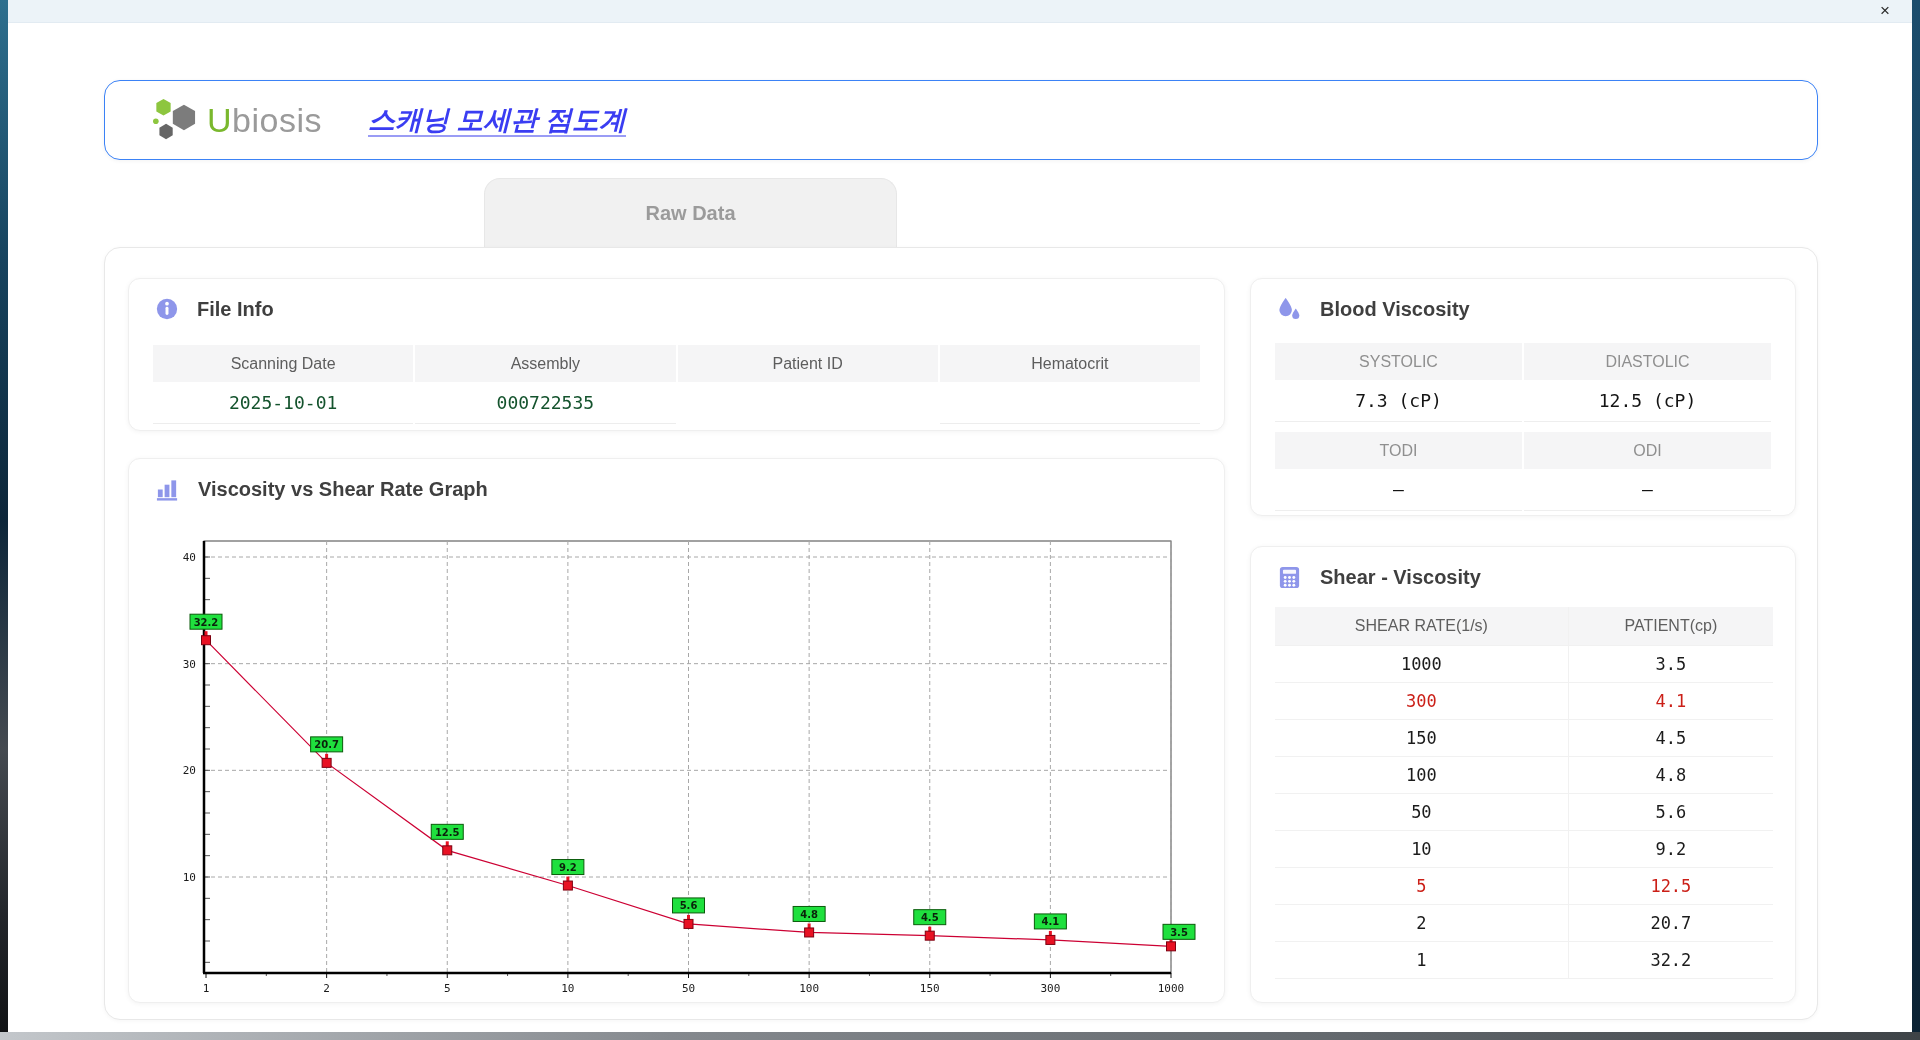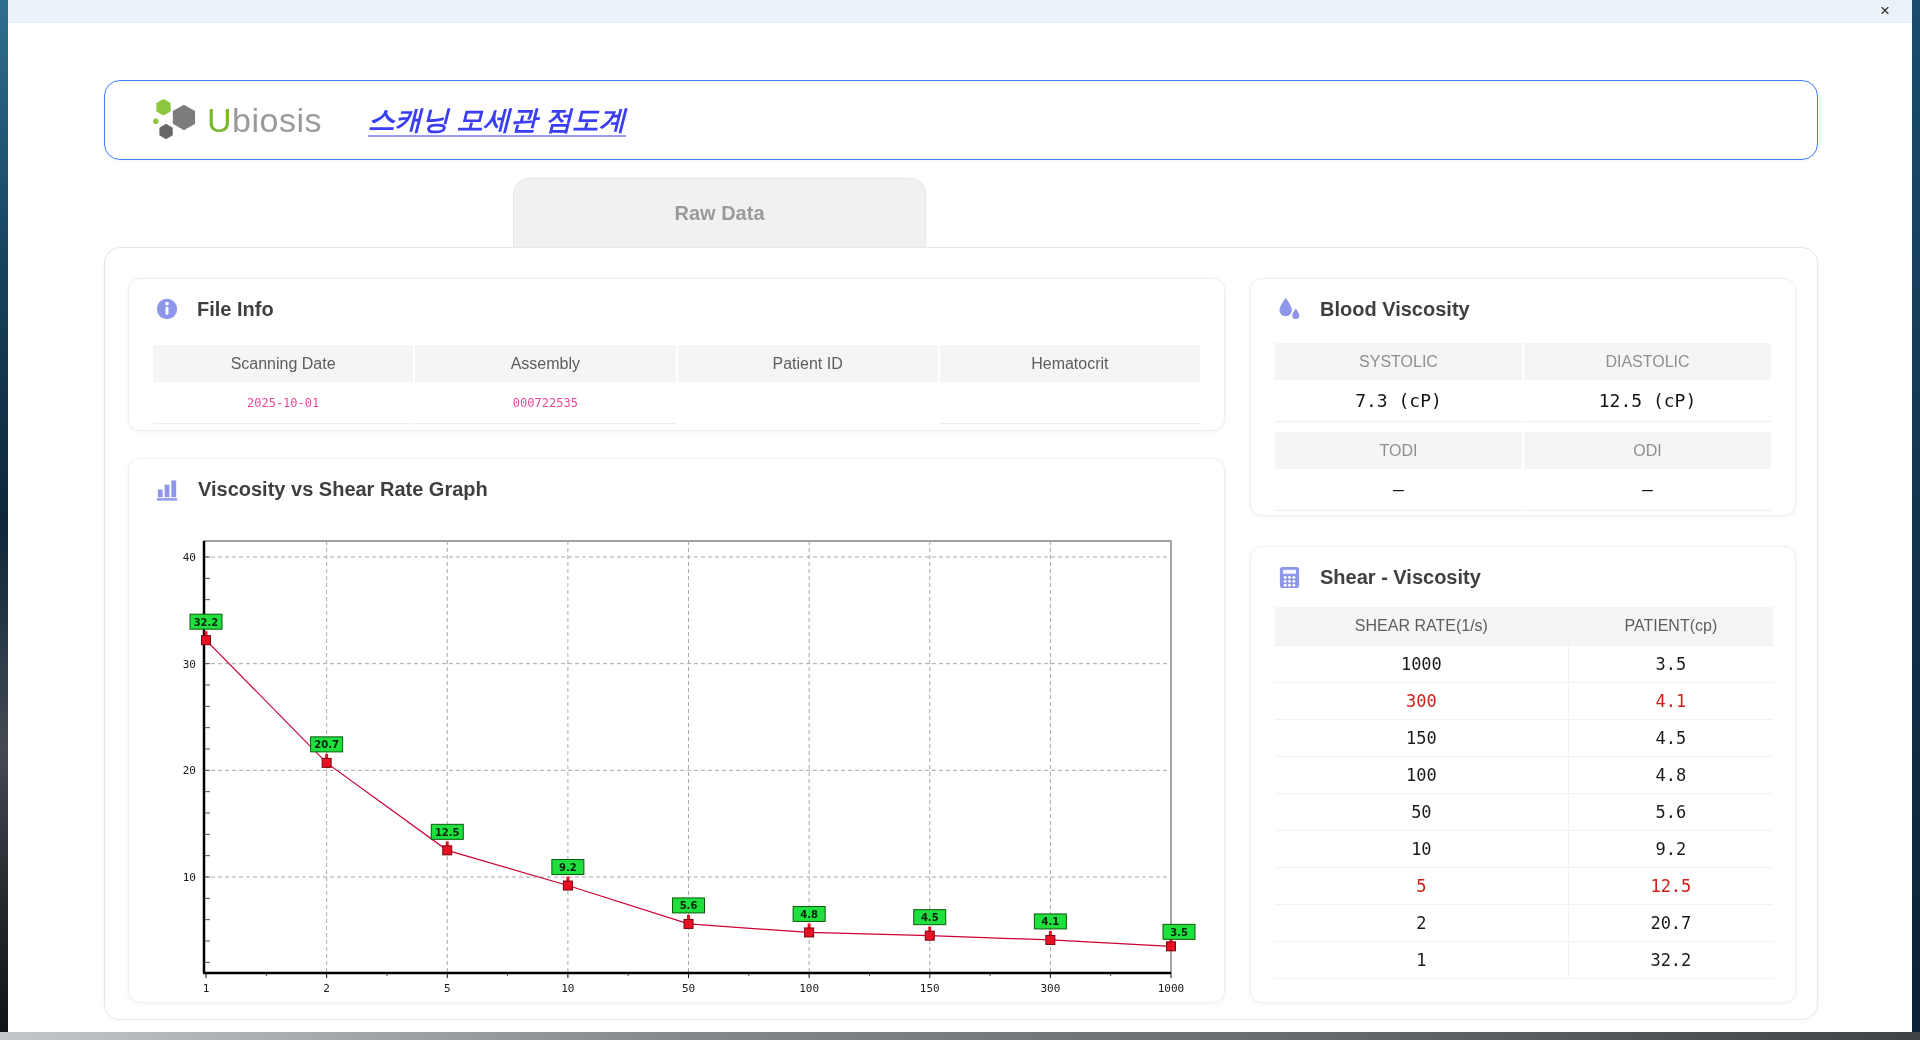--- a/index.html
+++ b/index.html
@@ -31,41 +31,41 @@
   .app-title { margin-left:46px; font-size:27px; font-weight:700; color:#3a3df2;
     text-decoration:underline; text-decoration-thickness:2px; text-underline-offset:6px;
     text-decoration-color:#9a9cf5;font-style:italic; }
 
   
   .tab { position:absolute; top:178px; height:71px; display:flex; align-items:center;
     justify-content:center; font-size:20px; font-weight:700;
     border-radius:16px 16px 0 0; cursor:pointer; }
   .tab.active { left:104px; width:407px; background:#fff; color:#3c3c3c;
     border:1px solid #e7e7e7; border-bottom:none; z-index:3; }
-  .tab.inactive { left:513px; width:413px; height:69px; background:#f1f1f1; color:#9b9b9b;
+  .tab.inactive { left:484px; width:413px; height:69px; background:#f1f1f1; color:#9b9b9b;
     border:1px solid #e7e7e7; border-bottom:none; z-index:1; }
 
   
   .content-card { position:absolute; left:104px; top:247px; width:1714px; height:773px;
     background:#fff; border:1px solid #e8e8e8; border-radius:16px; z-index:2;
     box-shadow:0 1px 4px rgba(0,0,0,.04); }
 
   .card { position:absolute; background:#fff; border:1px solid #efefef; border-radius:12px;
     box-shadow:0 1px 5px rgba(0,0,0,.05); z-index:4; }
   .card-title { position:absolute; left:26px; top:18px; display:flex; align-items:center; gap:18px;
     font-size:20px; font-weight:700; color:#3f3f3f;justify-content:space-between; }
   .card-title svg { display:block; }
 
   .file-info-card { left:128px; top:278px; width:1097px; height:153px; }
   .fields { position:absolute; left:24px; right:24px; top:66px; display:grid;
     grid-template-columns:repeat(4,1fr); column-gap:2px; }
   .f-label { height:37px; background:#f5f5f6; display:flex; align-items:center; justify-content:center;
     font-size:16px; color:#5d5d5d; }
   .f-value { height:42px; display:flex; align-items:center; justify-content:center;
-    font-size:12px; color:#ec4899; border-bottom:1px solid #ededed;
+    font-size:18px; color:#14532d; border-bottom:1px solid #ededed;
     font-family:"DejaVu Sans Mono","Liberation Mono",monospace; }
 
   .graph-card { left:128px; top:458px; width:1097px; height:545px; }
   #chart-svg { position:absolute; left:30px; top:72px; }
 
   .bv-card { left:1250px; top:278px; width:546px; height:238px; }
   .bv-grid { position:absolute; left:24px; right:24px; top:64px; display:grid;
     grid-template-columns:1fr 1fr; column-gap:2px; }
   .bv-hdr { height:37px; background:#f5f5f6; display:flex; align-items:center; justify-content:center;
     font-size:16px; color:#8f8f8f; }

